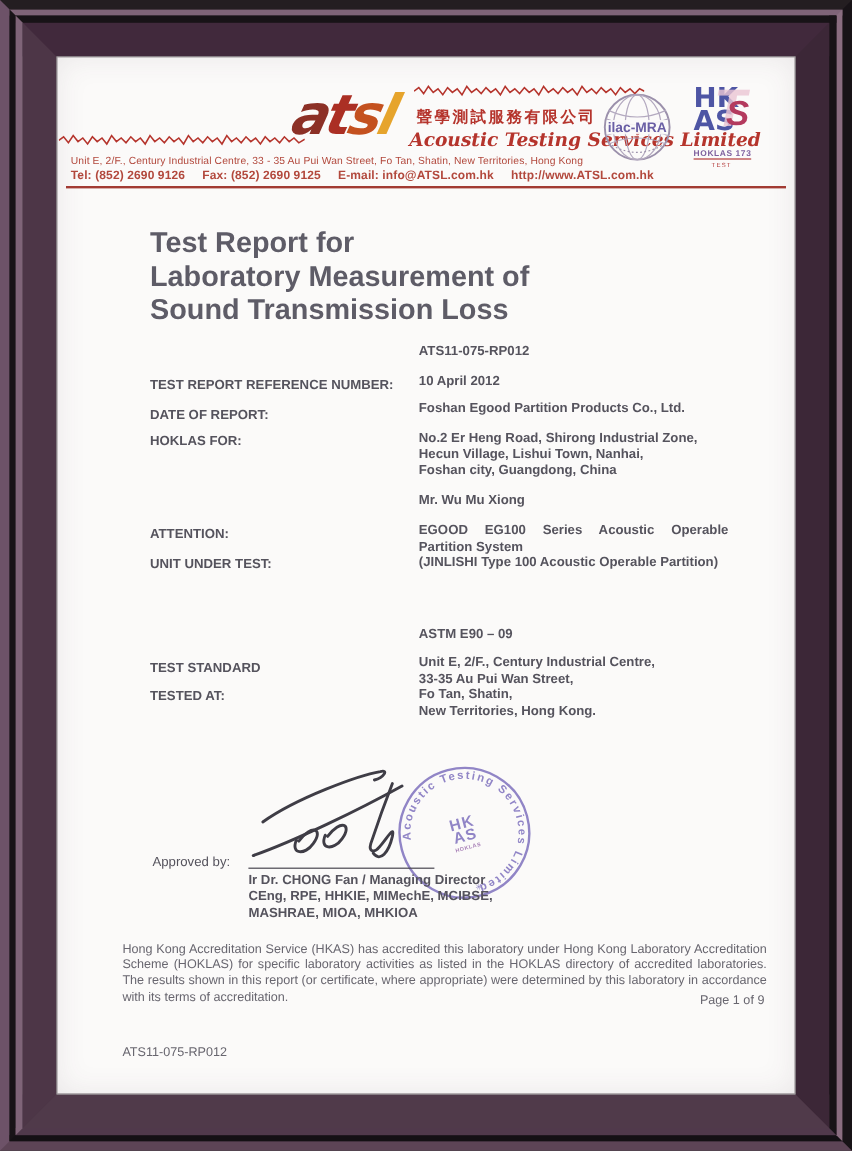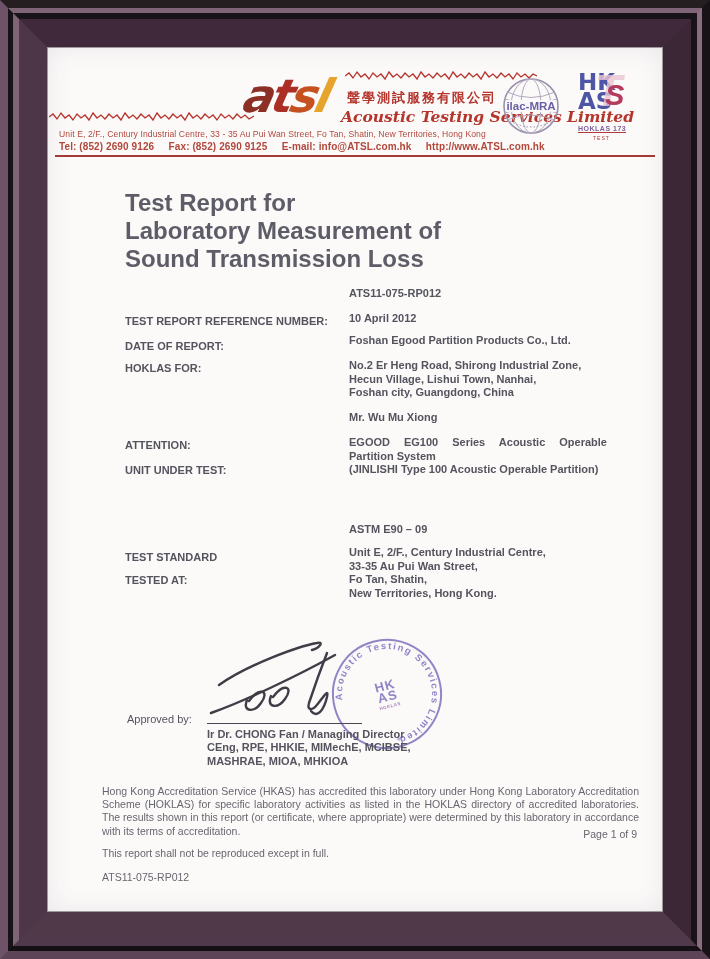--- a/index.html
+++ b/index.html
@@ -192,21 +192,20 @@
         <div class="star">✳</div>
       </div>
 
       <div class="abs approved">Approved by:</div>
       <div class="abs sigline"></div>
       <div class="abs signame">Ir Dr. CHONG Fan / Managing Director</div>
       <div class="abs sigcred">CEng, RPE, HHKIE, MIMechE, MCIBSE,
 MASHRAE, MIOA, MHKIOA</div>
 
       <div class="abs acc">Hong Kong Accreditation Service (HKAS) has accredited this laboratory under Hong Kong Laboratory Accreditation Scheme (HOKLAS) for specific laboratory activities as listed in the HOKLAS directory of accredited laboratories. The results shown in this report (or certificate, where appropriate) were determined by this laboratory in accordance with its terms of accreditation.</div>
-      <div class="abs note">This report shall not be reproduced except in full.</div>
       <div class="abs refno">ATS11-075-RP012</div>
       <div class="abs pageno">Page 1 of 9</div>
 
     </div>
    </div>
   </div>
  </div>
 </div>
 
 </body></html>

